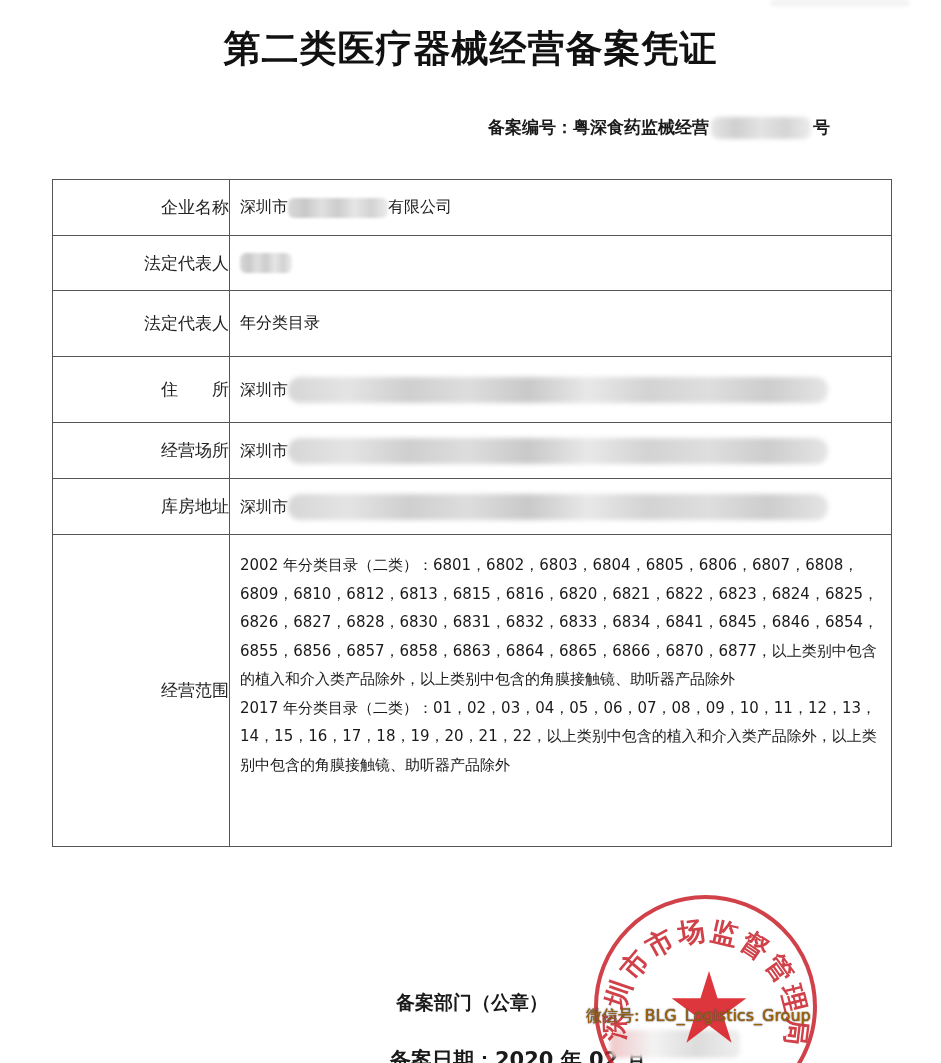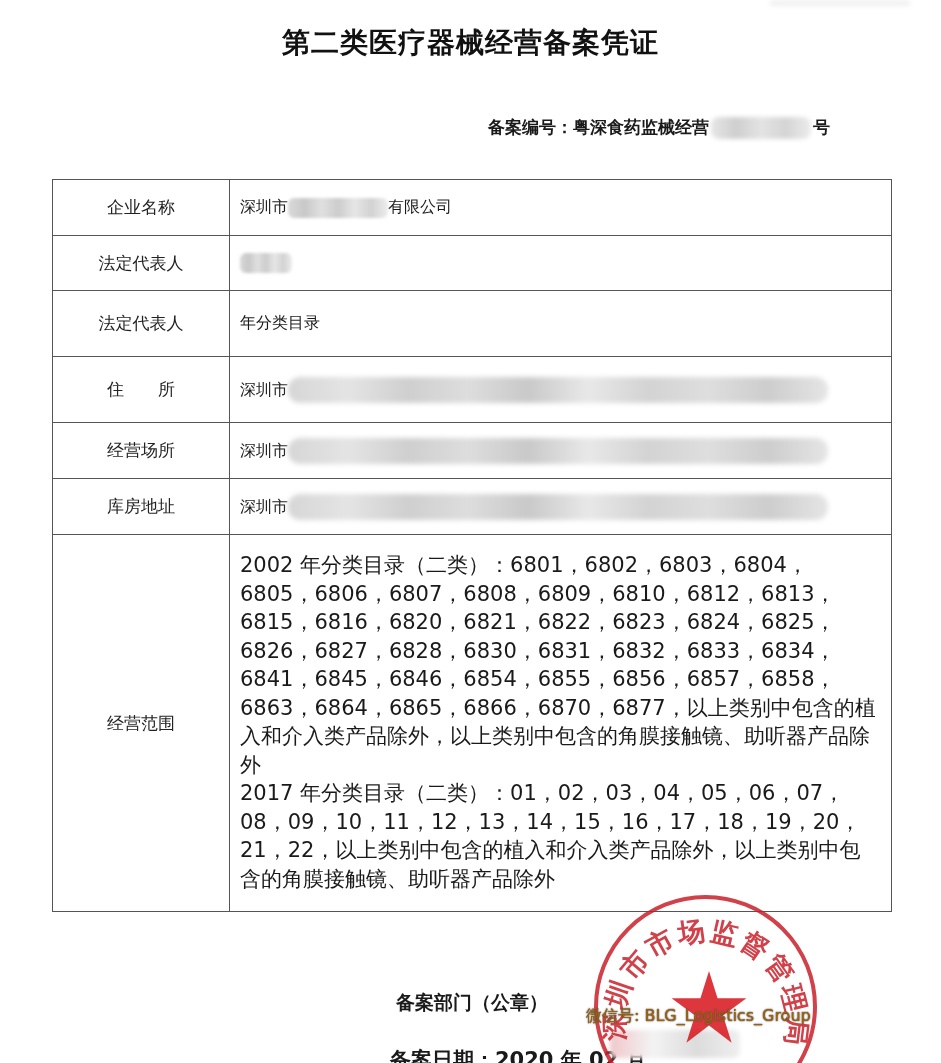--- a/index.html
+++ b/index.html
@@ -24,21 +24,21 @@
       background: #f1f1f1;
       border-radius: 3px;
       filter: blur(2px);
     }
     .title {
       position: absolute;
       left: 0;
       top: 24px;
       width: 941px;
       text-align: center;
-      font-size: 28px;
+      font-size: 37px;
       font-weight: bold;
       letter-spacing: 1px;
       color: #111;
     }
     .record-no {
       position: absolute;
       left: 488px;
       top: 116px;
       font-size: 17px;
       font-weight: bold;
@@ -63,21 +63,21 @@
       border-collapse: collapse;
       table-layout: fixed;
     }
     table.cert td {
       border: 1.5px solid #555;
       padding: 0;
       vertical-align: middle;
     }
     td.label {
       width: 176px;
-      text-align: center;
+      text-align: right;
       font-size: 17px;
       color: #222;
     }
     td.value {
       padding-left: 10px !important;
       font-size: 16px;
       color: #1a1a1a;
     }
     .redact-block {
       display: inline-block;
@@ -90,21 +90,21 @@
     .redact-long {
       display: inline-block;
       height: 26px;
       width: 540px;
       vertical-align: middle;
       background: linear-gradient(90deg, #d6d6d6, #e4e4e4, #cfcfcf, #dddddd, #c9c9c9, #e8e8e8, #d3d3d3, #dedede, #cdcdcd, #e5e5e5);
       filter: blur(2.5px);
       border-radius: 12px;
     }
     .scope {
-      font-size: 21px;
+      font-size: 15px;
       line-height: 28.5px;
       padding: 16px 12px 18px 10px !important;
       color: #1a1a1a;
       vertical-align: top !important;
     }
     .scope p { margin: 0; }
     .footer-dept {
       position: absolute;
       left: 396px;
       top: 990px;

